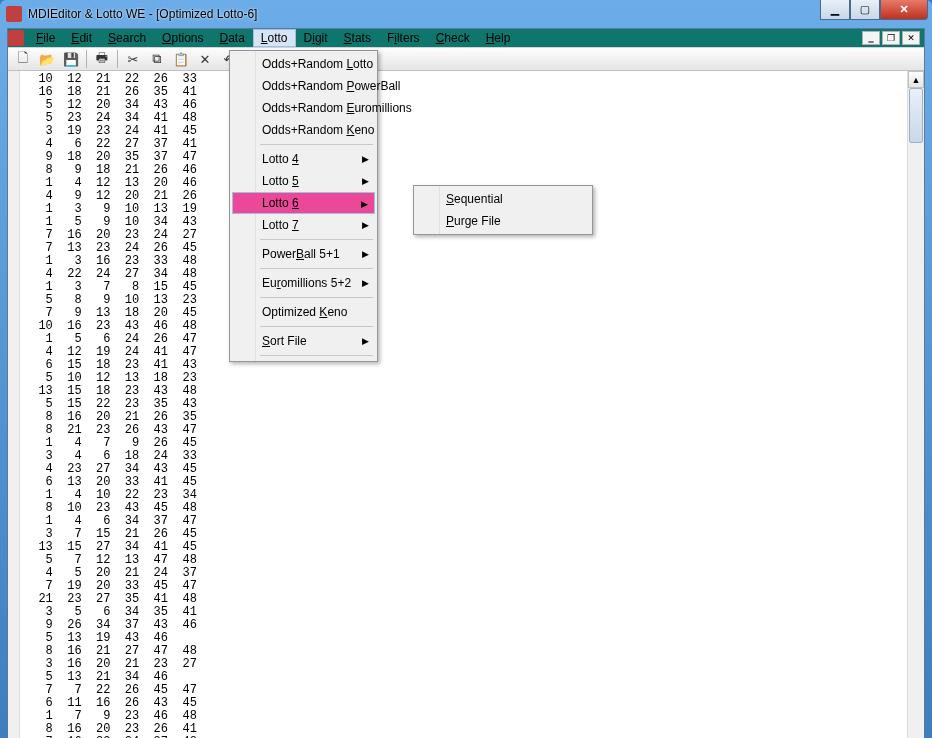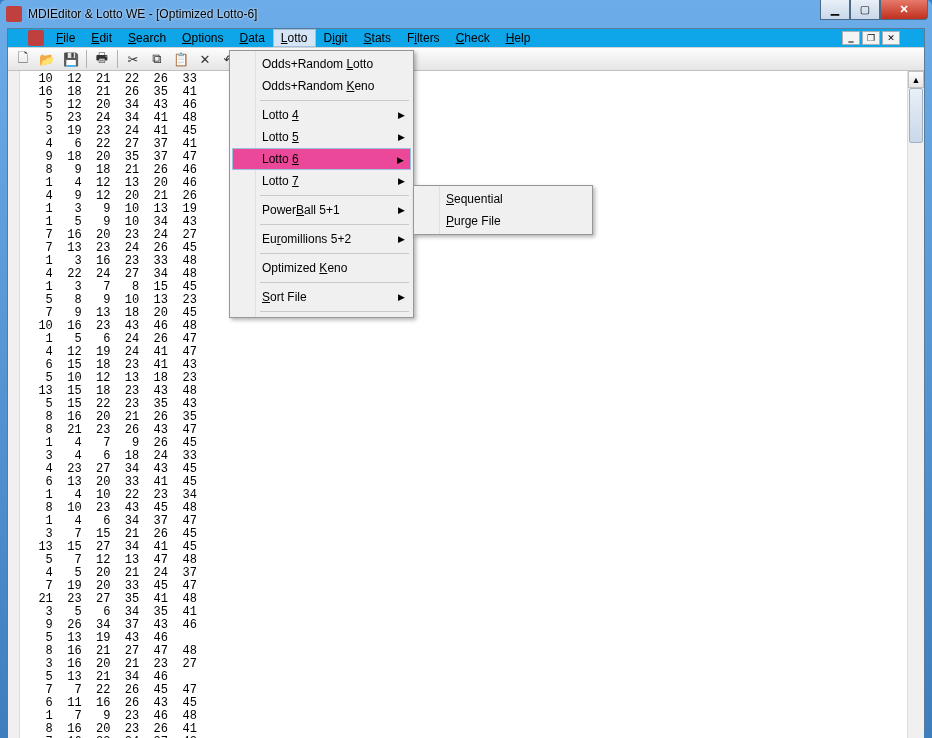--- a/index.html
+++ b/index.html
@@ -15,21 +15,21 @@
 .win-btn { width: 30px; height: 20px; border: 1px solid #4a6a8a; border-top: none; background: linear-gradient(#e8eff7,#c9d8ea); display:flex; align-items:center; justify-content:center; font-size:11px; cursor: pointer; }
 .win-btn:last-child { border-radius: 0 0 4px 0; }
 .win-btn.close { background: linear-gradient(#e67a6a,#c03020); color:#fff; width: 48px; }
 .win-btn.min::before { content:"▁"; }
 .win-btn.max::before { content:"▢"; }
 .win-btn.close::before { content:"✕"; font-weight:bold; }
 
 .client-area { position: absolute; left: 7px; right: 7px; top: 28px; bottom: 7px; background: #f0f0f0; border: 1px solid #5a7a9a; display:flex; flex-direction:column; }
 
 
-.menu-bar { height: 22px; background: #0ea5e9; display:flex; align-items:center; padding: 0 20px; border-bottom:1px solid #d4d4d4; position: relative; }
+.menu-bar { height: 22px; background: #0f766e; display:flex; align-items:center; padding: 0 0; border-bottom:1px solid #d4d4d4; position: relative; }
 .menu-icon { width:16px; height:16px; background:#c04040; margin-right:4px; border-radius:2px; }
 .menu-item { padding: 2px 8px; cursor: pointer; }
 .menu-item u { text-decoration: underline; }
 .menu-item.active { background:#d6e5f5; border:1px solid #a0c0e0; padding:1px 7px; }
 .mdi-controls { margin-left:auto; display:flex; gap:2px; padding-right:4px;}
 .mdi-btn { width:18px; height:14px; border:1px solid #b0b0b0; background:#f4f4f4; font-size:9px; display:flex;align-items:center;justify-content:center; cursor:pointer;}
 
 
 .toolbar { height: 26px; background: linear-gradient(#fdfdfd,#e5e5e5); border-bottom:1px solid #c0c0c0; display:flex; align-items:center; padding:0 4px; gap:2px; }
 .tbtn { width:22px; height:22px; display:flex;align-items:center;justify-content:center; cursor:pointer; border:1px solid transparent; border-radius:2px; font-size:13px; color:#333;}
@@ -40,21 +40,21 @@
 .gutter { width:12px; background:#f0f0f0; border-right:1px solid #ddd; }
 .rownum { height:13px; font-size:9px; color:#a08080; text-align:right; padding-right:2px; line-height:13px;}
 .text-area { flex:1; font-family:"Courier New", monospace; font-size:12px; color:#000; white-space:pre; padding:2px 4px; overflow:hidden; line-height:13px; }
 .vscroll { width:17px; background:#f0f0f0; border-left:1px solid #ddd; display:flex; flex-direction:column; }
 .vscroll .arrow{ height:17px; background:linear-gradient(#fdfdfd,#e5e5e5); border:1px solid #c0c0c0; display:flex;align-items:center;justify-content:center; font-size:9px; cursor:pointer;}
 .vscroll .track{ flex:1; background:#f0f0f0; position:relative;}
 .vscroll .thumb{ position:absolute; left:1px; right:1px; top:0; height:55px; background:linear-gradient(#e8eff7,#c9d8ea); border:1px solid #a0b0c0; border-radius:2px; }
 
 
 .dropdown { position:absolute; background:#f0f0f0; border:1px solid #979797; box-shadow:2px 2px 4px rgba(0,0,0,0.3); z-index:10; }
-.dd-main { left:229px; top:50px; width:185px; padding:2px; }
+.dd-main { left:229px; top:50px; width:149px; padding:2px; }
 .dd-item { padding:4px 20px 4px 30px; cursor:pointer; position:relative; white-space:nowrap;}
 .dd-item.hover { background:#ec4899; border:1px solid #a0c0e0; padding:3px 19px 3px 29px; }
 .dd-item .arrow { position:absolute; right:6px; top:6px; font-size:9px;}
 .dd-sep { height:1px; background:#c8c8c8; margin:3px 2px 3px 28px; }
 .dd-iconcol { position:absolute; left:0; top:0; bottom:0; width:26px; background:#f0f0f0; border-right:1px solid #e0e0e0;}
 
 .dd-sub { left:413px; top:185px; width:180px; padding:2px;}
 </style>
 </head>
 <body>
@@ -230,20 +230,22 @@
       </div>
     </div>
 
   </div>
 </div>
 
 <div class="dropdown dd-main">
   <div class="dd-iconcol"></div>
   <div id="dd-main-body">
       <div class="dd-item">Odds+Random <u>L</u>otto</div>
+      <div class="dd-item">Odds+Random <u>P</u>owerBall</div>
+      <div class="dd-item">Odds+Random <u>E</u>uromillions</div>
       <div class="dd-item">Odds+Random <u>K</u>eno</div>
       <div class="dd-sep"></div>
       <div class="dd-item">Lotto <u>4</u><span class="arrow">▶</span></div>
       <div class="dd-item">Lotto <u>5</u><span class="arrow">▶</span></div>
       <div class="dd-item hover">Lotto <u>6</u><span class="arrow">▶</span></div>
       <div class="dd-item">Lotto <u>7</u><span class="arrow">▶</span></div>
       <div class="dd-sep"></div>
       <div class="dd-item">Power<u>B</u>all 5+1<span class="arrow">▶</span></div>
       <div class="dd-sep"></div>
       <div class="dd-item">Eu<u>r</u>omillions 5+2<span class="arrow">▶</span></div>

